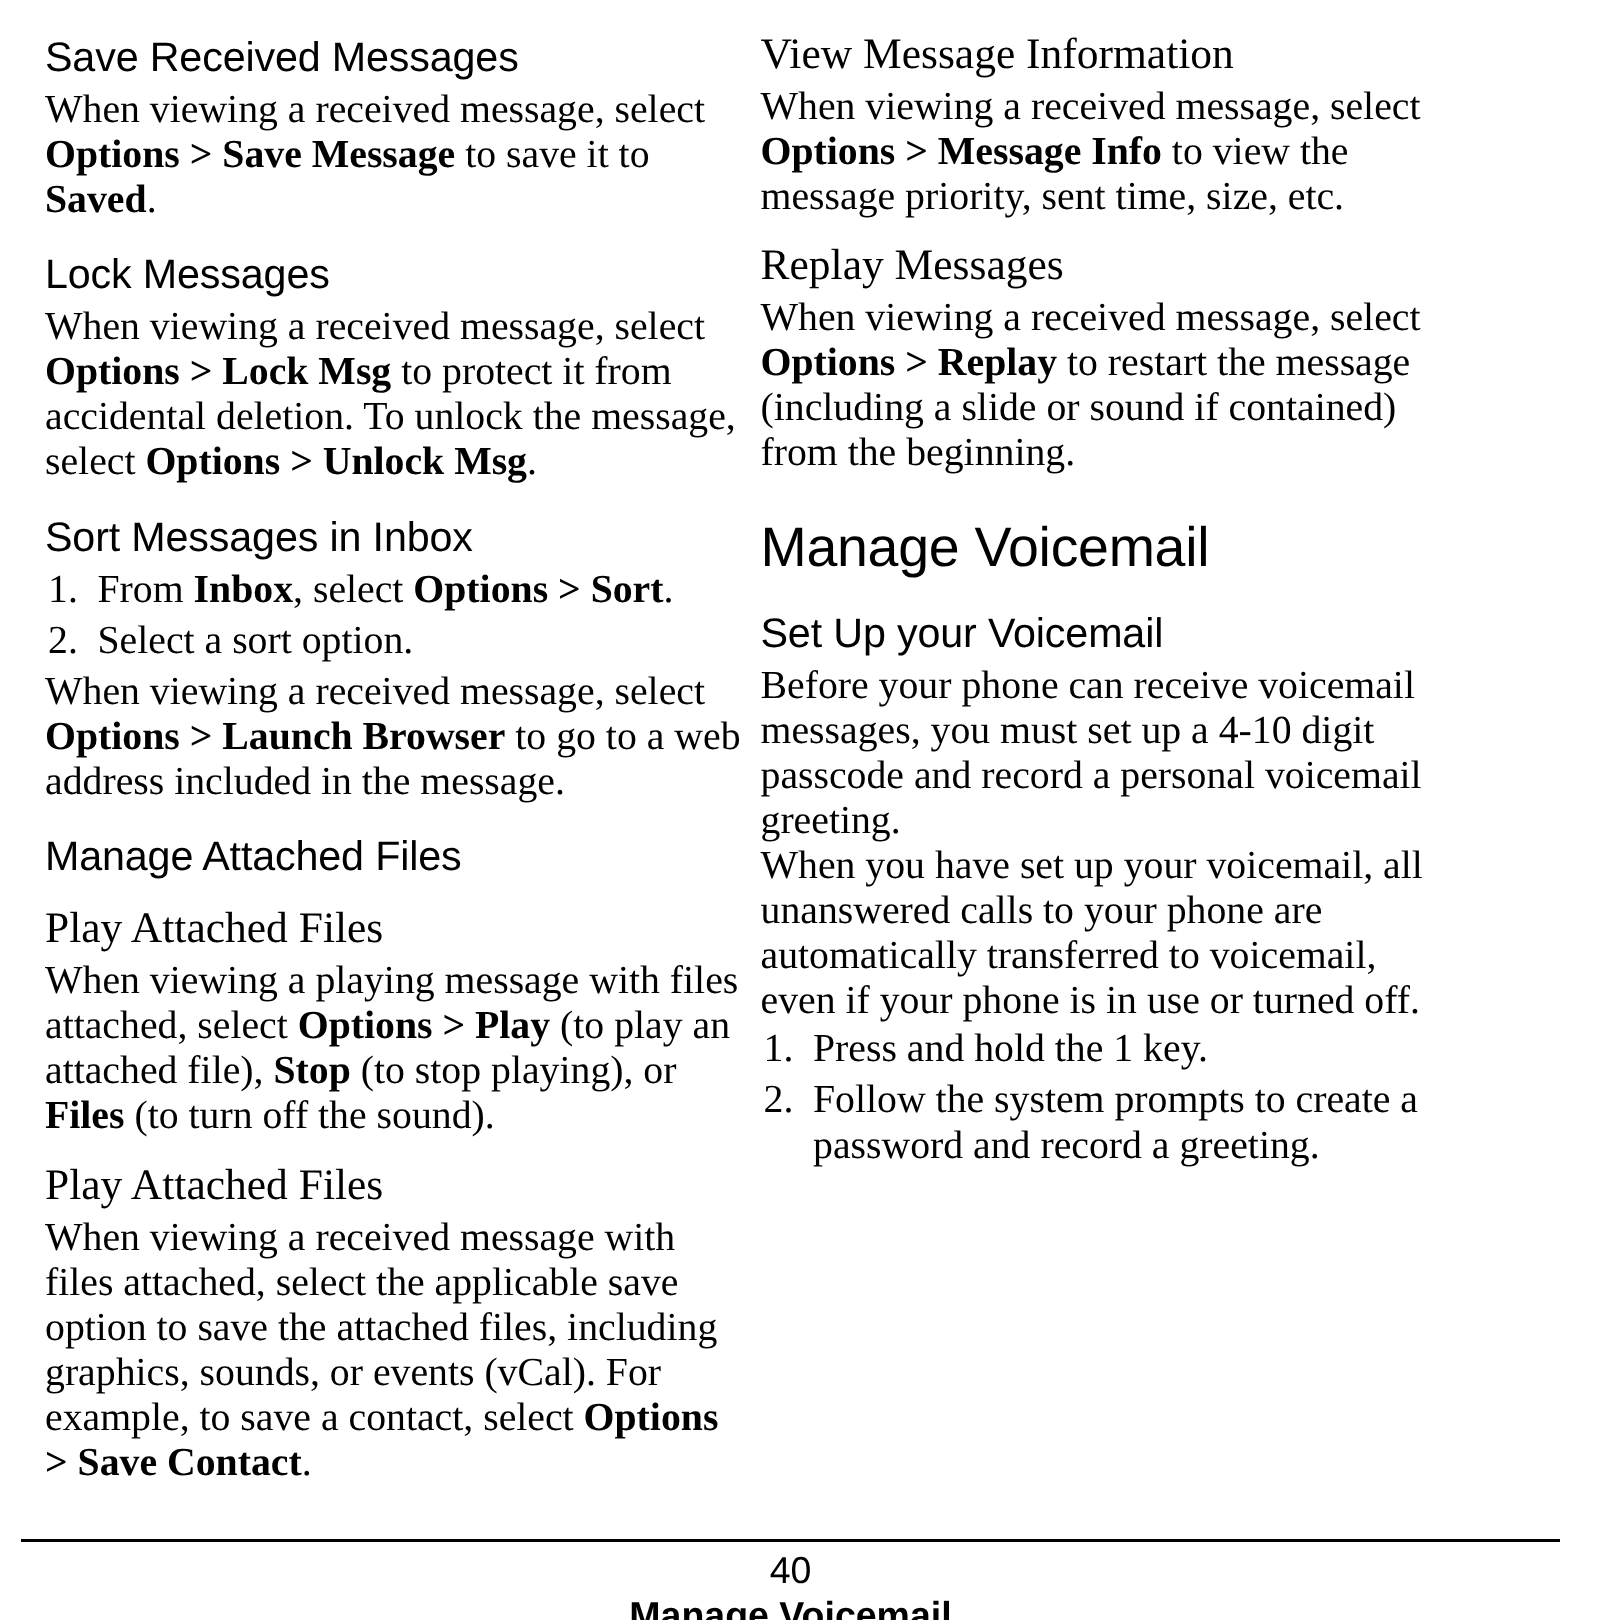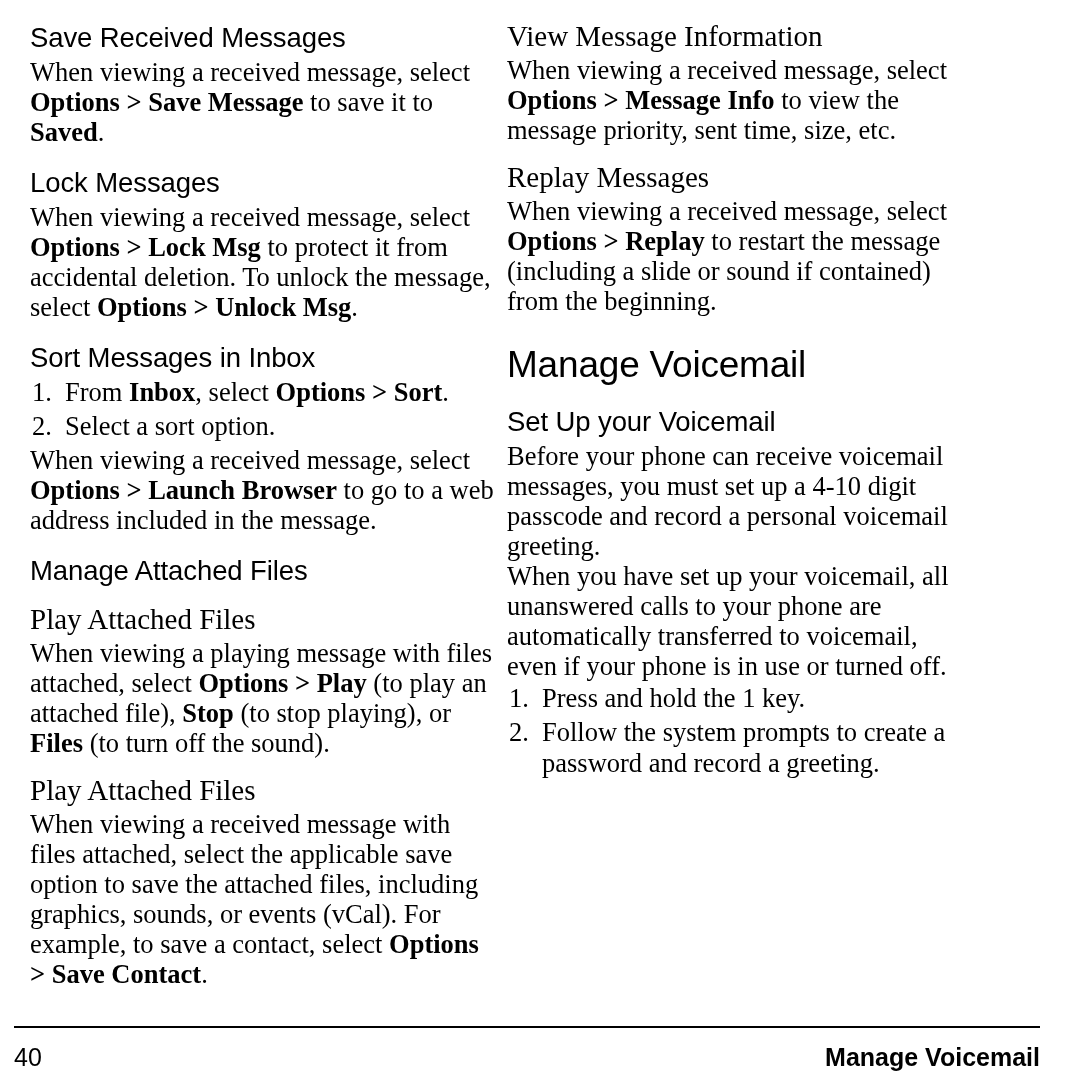--- a/index.html
+++ b/index.html
@@ -124,23 +124,23 @@
     height: 0;
     border-top: 2.5px solid #000000;
   }
   .footer {
     position: absolute;
     left: 14px;
     top: 1032px;
     width: 1026px;
     height: 40px;
     display: flex;
-    flex-direction: row;
+    flex-direction: column;
     justify-content: space-between;
-    align-items: flex-end;
+    align-items: center;
     font-family: "Liberation Sans", "DejaVu Sans", sans-serif;
   }
   .footer-page-number {
     font-size: 25px;
     font-weight: 400;
     line-height: 30px;
   }
   .footer-section {
     font-size: 25px;
     font-weight: 700;

